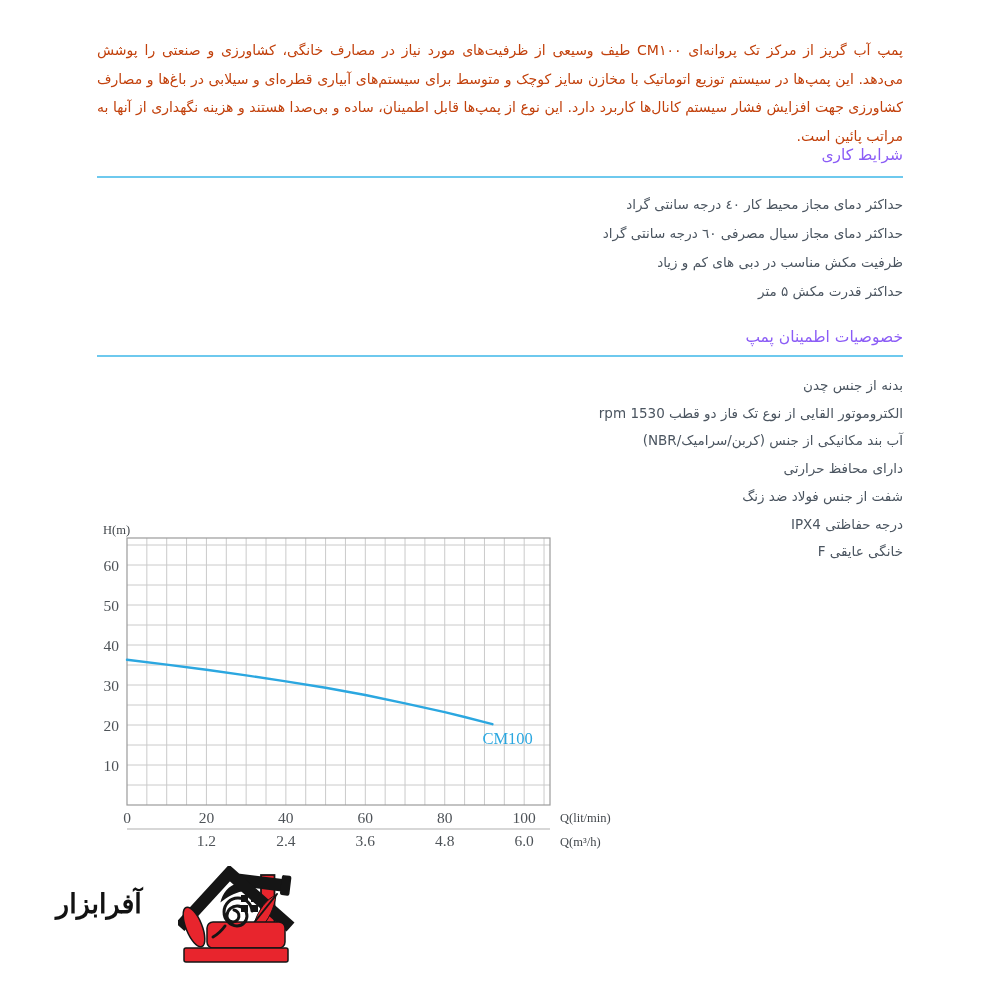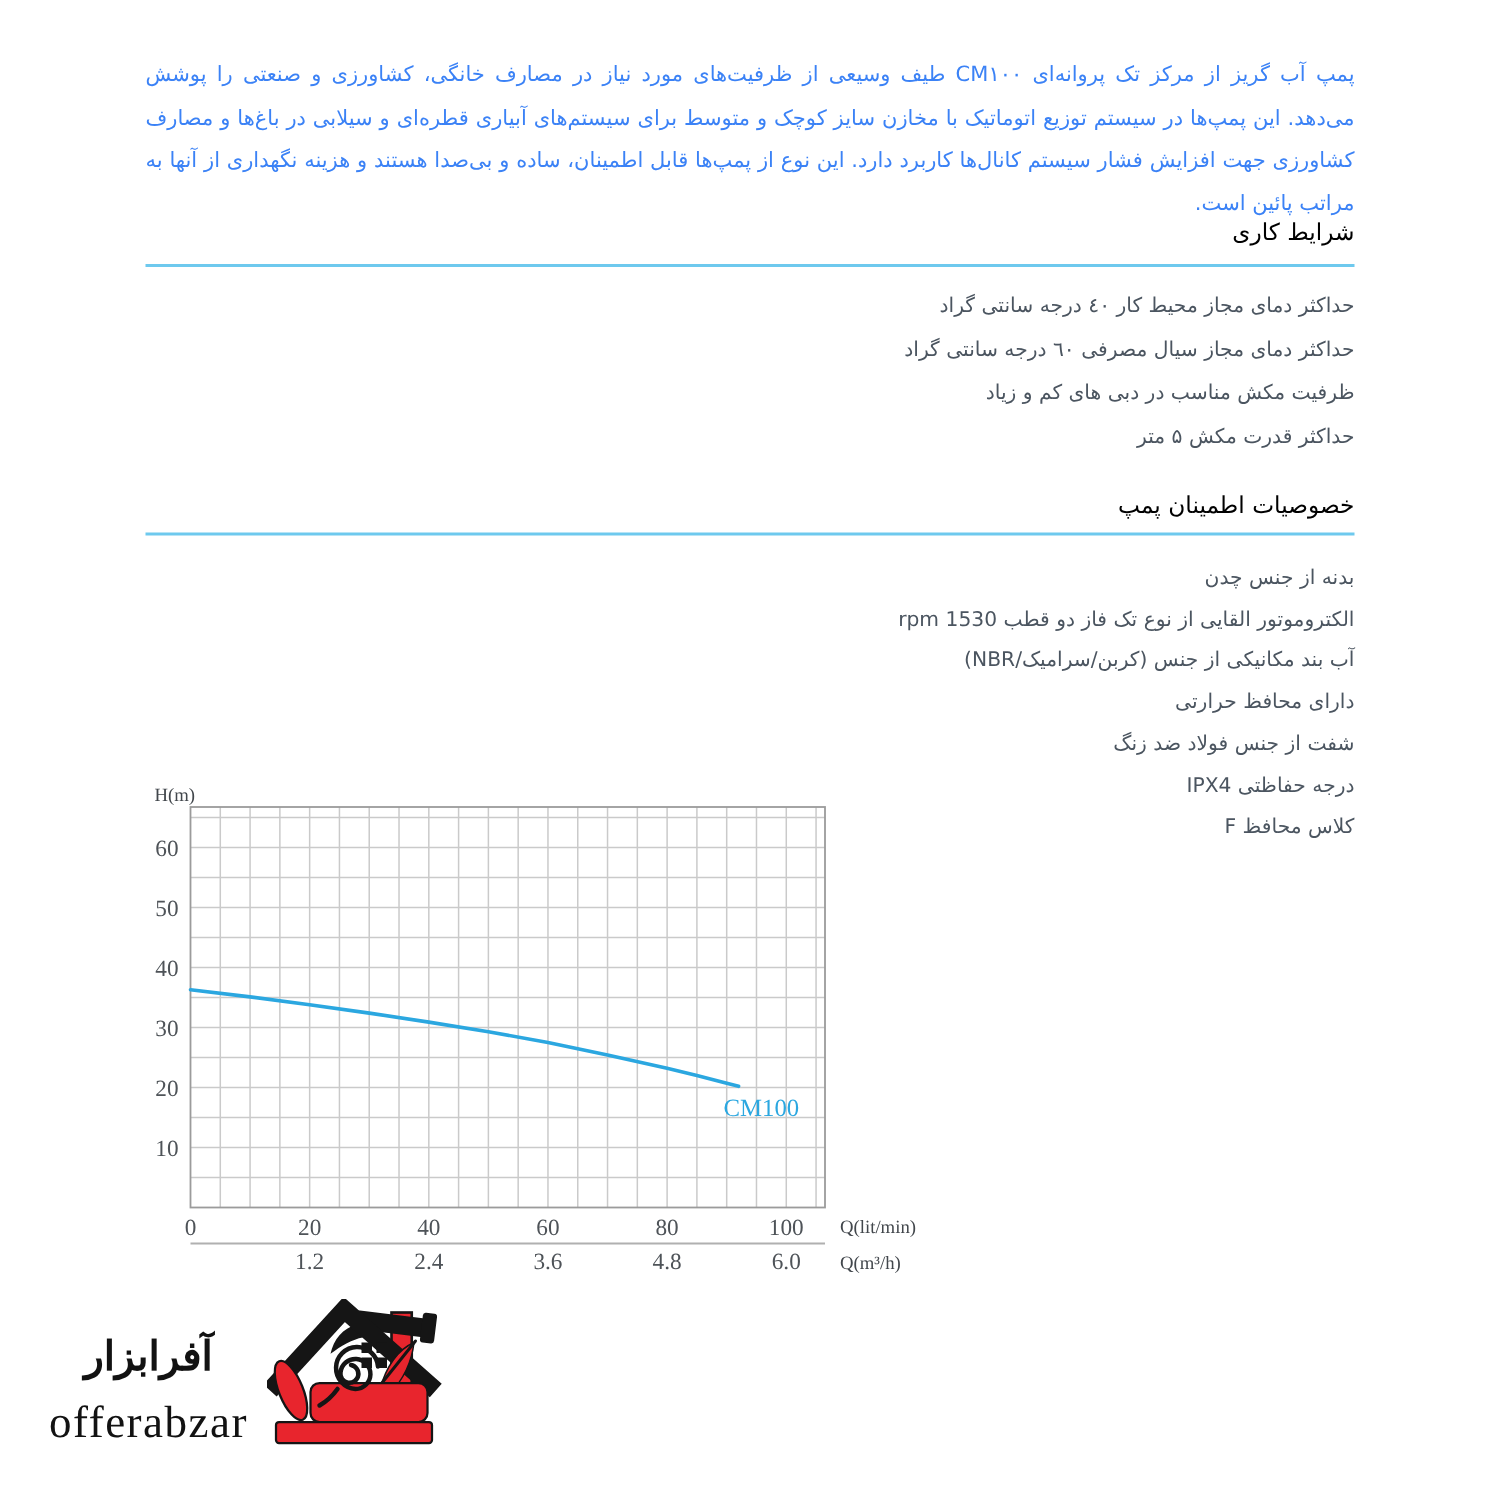--- a/index.html
+++ b/index.html
@@ -4,25 +4,25 @@
 <style>
   html,body{margin:0;padding:0;background:#ffffff;}
   .page{
     position:relative;width:1000px;height:1000px;background:#ffffff;overflow:hidden;
     font-family:"DejaVu Sans","Liberation Sans",sans-serif;
   }
   
   .intro{
     position:absolute;top:22px;left:97px;width:806px;
     direction:rtl;text-align:justify;
-    font-size:14px;line-height:28.5px;color:#3b82f6;
+    font-size:14px;line-height:28.5px;color:#c2410c;
   }
   .section-title{
     position:absolute;left:97px;width:806px;direction:rtl;text-align:right;
-    color:#000000;font-size:15.5px;font-weight:normal;margin:0;
+    color:#8b5cf6;font-size:15.5px;font-weight:normal;margin:0;
   }
   .title-1{top:146px;}
   .title-2{top:328px;}
   .divider{
     position:absolute;left:97px;width:806px;height:2px;background:#6ec9ee;
   }
   .divider-1{top:176px;}
   .divider-2{top:355px;}
   .spec-list{
     position:absolute;left:97px;width:806px;margin:0;padding:0;list-style:none;
@@ -81,21 +81,21 @@
 
   <h2 class="section-title title-2">خصوصیات اطمینان پمپ</h2>
   <div class="divider divider-2"></div>
   <ul class="spec-list list-2">
     <li>بدنه از جنس چدن</li>
     <li>الکتروموتور القایی از نوع تک فاز دو قطب 1530 rpm</li>
     <li>آب بند مکانیکی از جنس (کربن/سرامیک/NBR)</li>
     <li>دارای محافظ حرارتی</li>
     <li>شفت از جنس فولاد ضد زنگ</li>
     <li>درجه حفاظتی IPX4</li>
-    <li>کلاس محافظ F</li>
+    <li>خانگی عایقی F</li>
   </ul>
 
   <div class="chart-wrap">
     <svg id="pump-chart" width="545" height="345" viewBox="0 0 545 345">
         <line x1="49.859154929577464" y1="17" x2="49.859154929577464" y2="284" stroke="#cacaca" stroke-width="1"></line>
         <line x1="69.71830985915493" y1="17" x2="69.71830985915493" y2="284" stroke="#cacaca" stroke-width="1"></line>
         <line x1="89.57746478873239" y1="17" x2="89.57746478873239" y2="284" stroke="#cacaca" stroke-width="1"></line>
         <line x1="109.43661971830986" y1="17" x2="109.43661971830986" y2="284" stroke="#cacaca" stroke-width="1"></line>
         <line x1="129.29577464788733" y1="17" x2="129.29577464788733" y2="284" stroke="#cacaca" stroke-width="1"></line>
         <line x1="149.15492957746477" y1="17" x2="149.15492957746477" y2="284" stroke="#cacaca" stroke-width="1"></line>
@@ -150,21 +150,20 @@
         <text x="463" y="325" class="unit">Q(m³/h)</text>
         <text x="6" y="13" class="unit">H(m)</text>
         <polyline points="30.0,138.8 69.7,143.6 109.4,148.8 149.2,154.4 188.9,160.4 228.6,166.8 268.3,174.0 308.0,182.4 347.7,191.2 367.6,196.0 387.5,201.2 395.4,203.2" fill="none" stroke="#2ba7e0" stroke-width="2.4" stroke-linecap="round" stroke-linejoin="round"></polyline>
         <text x="385.40845070422534" y="223.2" class="series-label" fill="#2ba7e0">CM100</text>
       </svg>
   </div>
 
   <div class="logo">
     <div class="logo-text">
       <div class="logo-fa">آفرابزار</div>
-      <div class="logo-en">offerabzar</div>
     </div>
     <svg class="logo-house" width="118" height="101" viewBox="0 0 236 202">
 
       <rect x="166" y="18" width="27" height="172" fill="#e8252d" stroke="#151515" stroke-width="3.5"></rect>
 
       <g fill="#151515" transform="rotate(7 160 34)">
         <path d="M122 38 C101 46 92 63 90 82 C103 69 117 59 130 55 Z"></path>
         <rect x="116" y="20" width="102" height="25" rx="6"></rect>
         <rect x="206" y="12" width="19" height="40" rx="4"></rect>
       </g>

